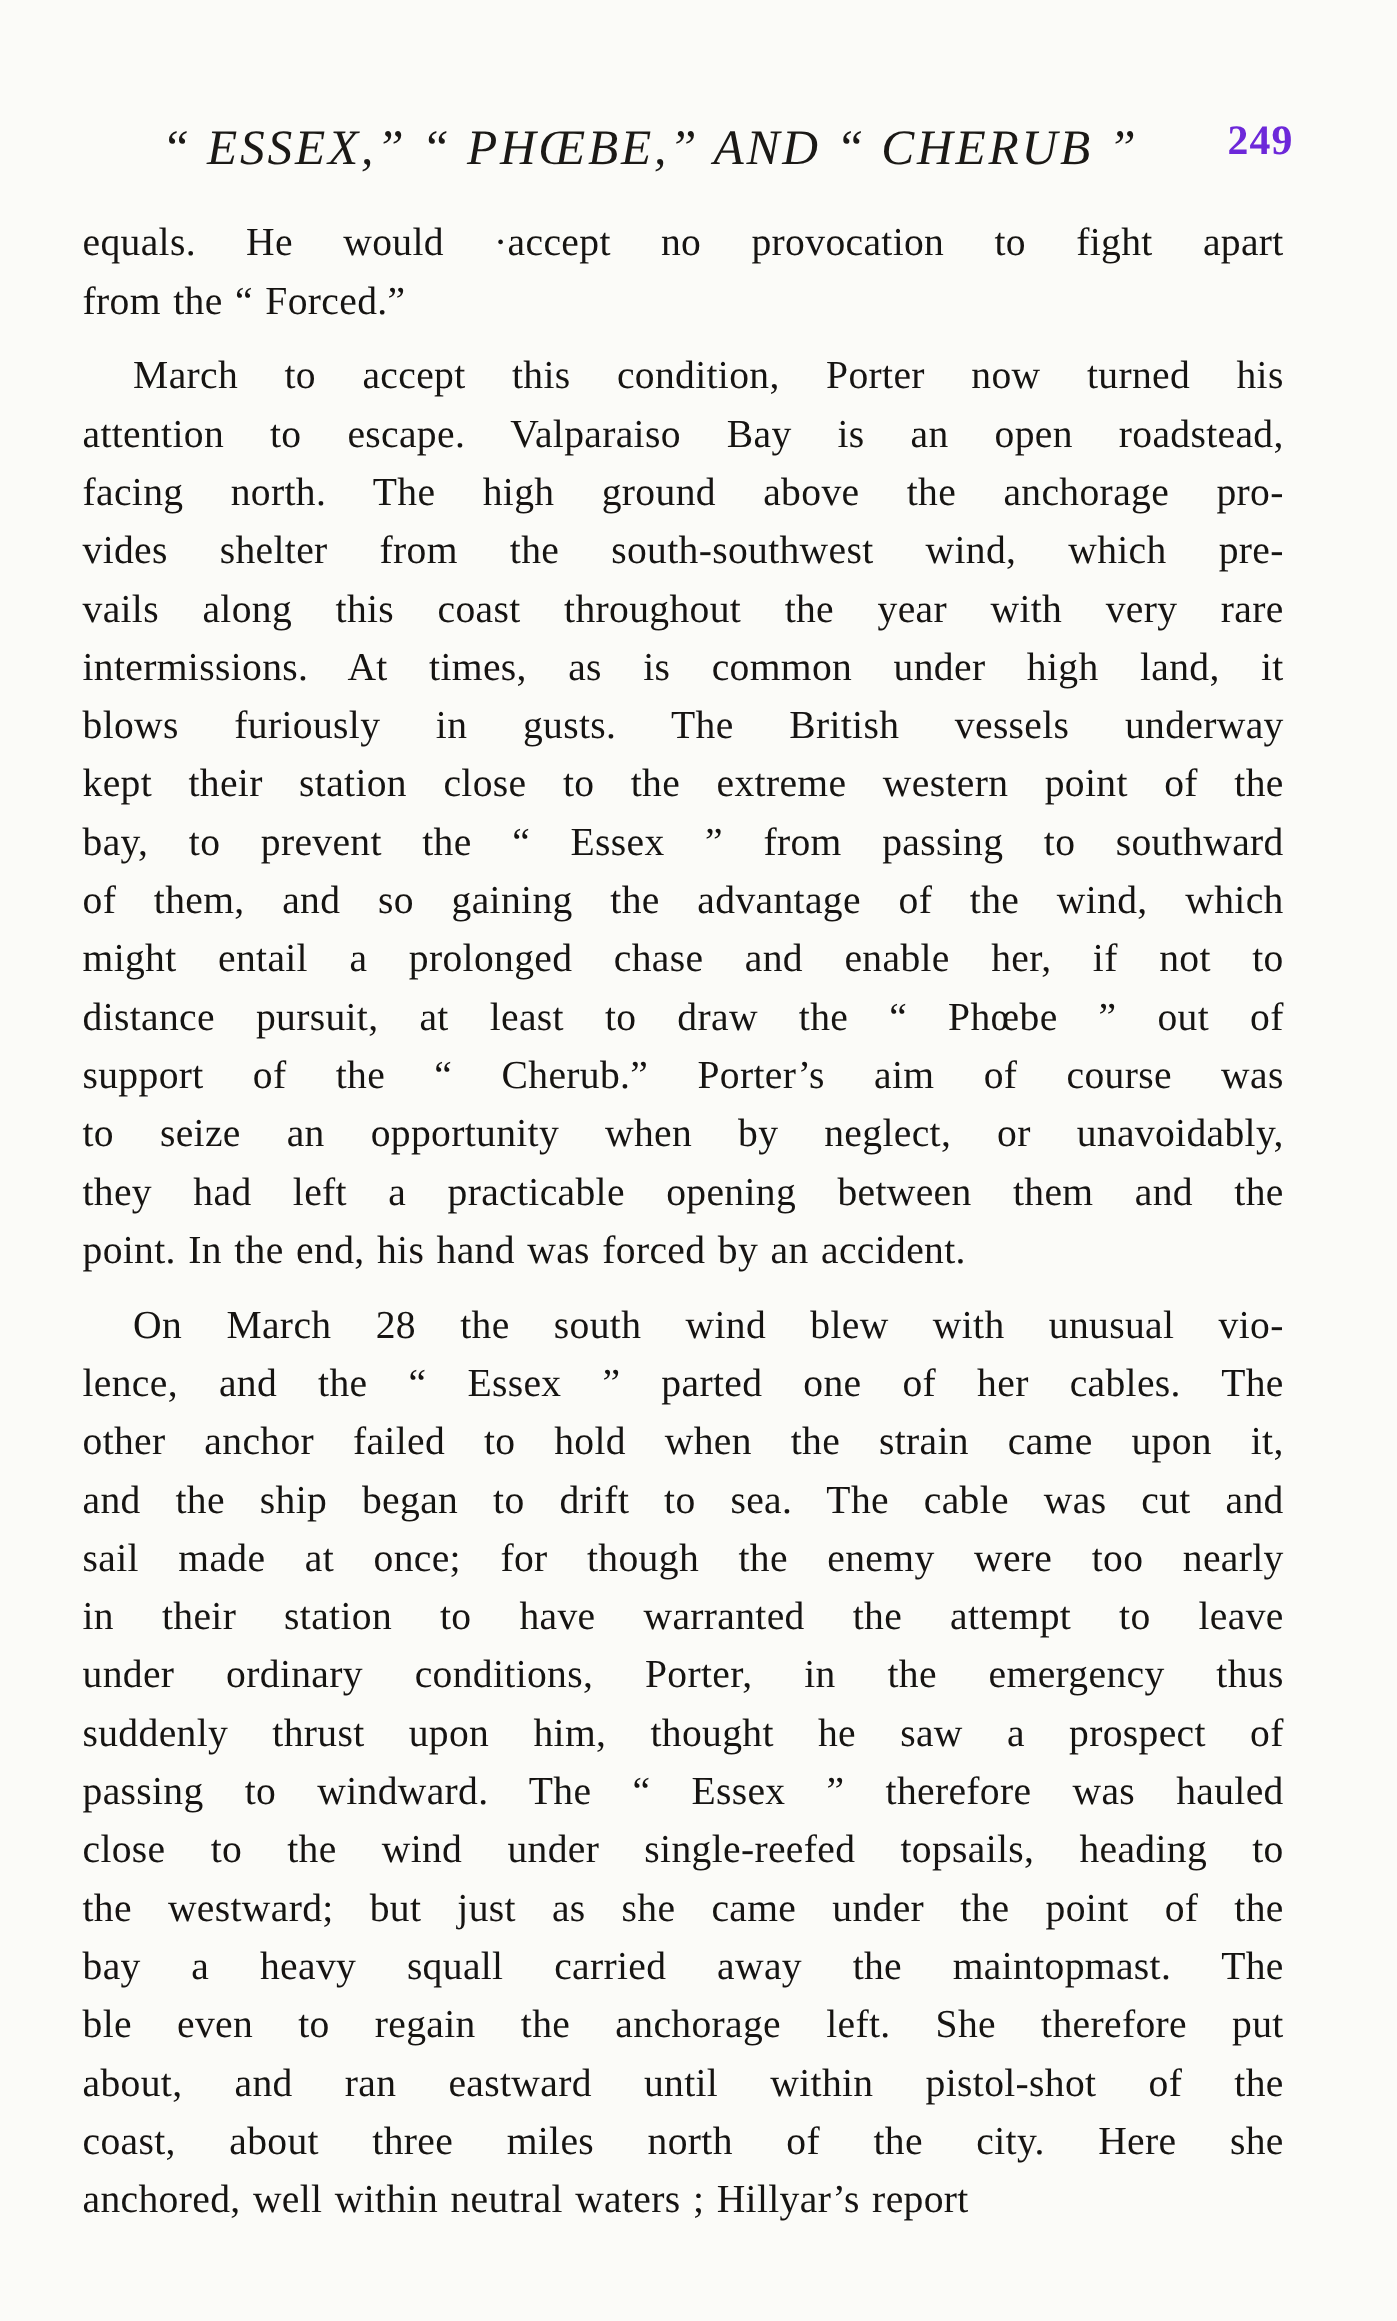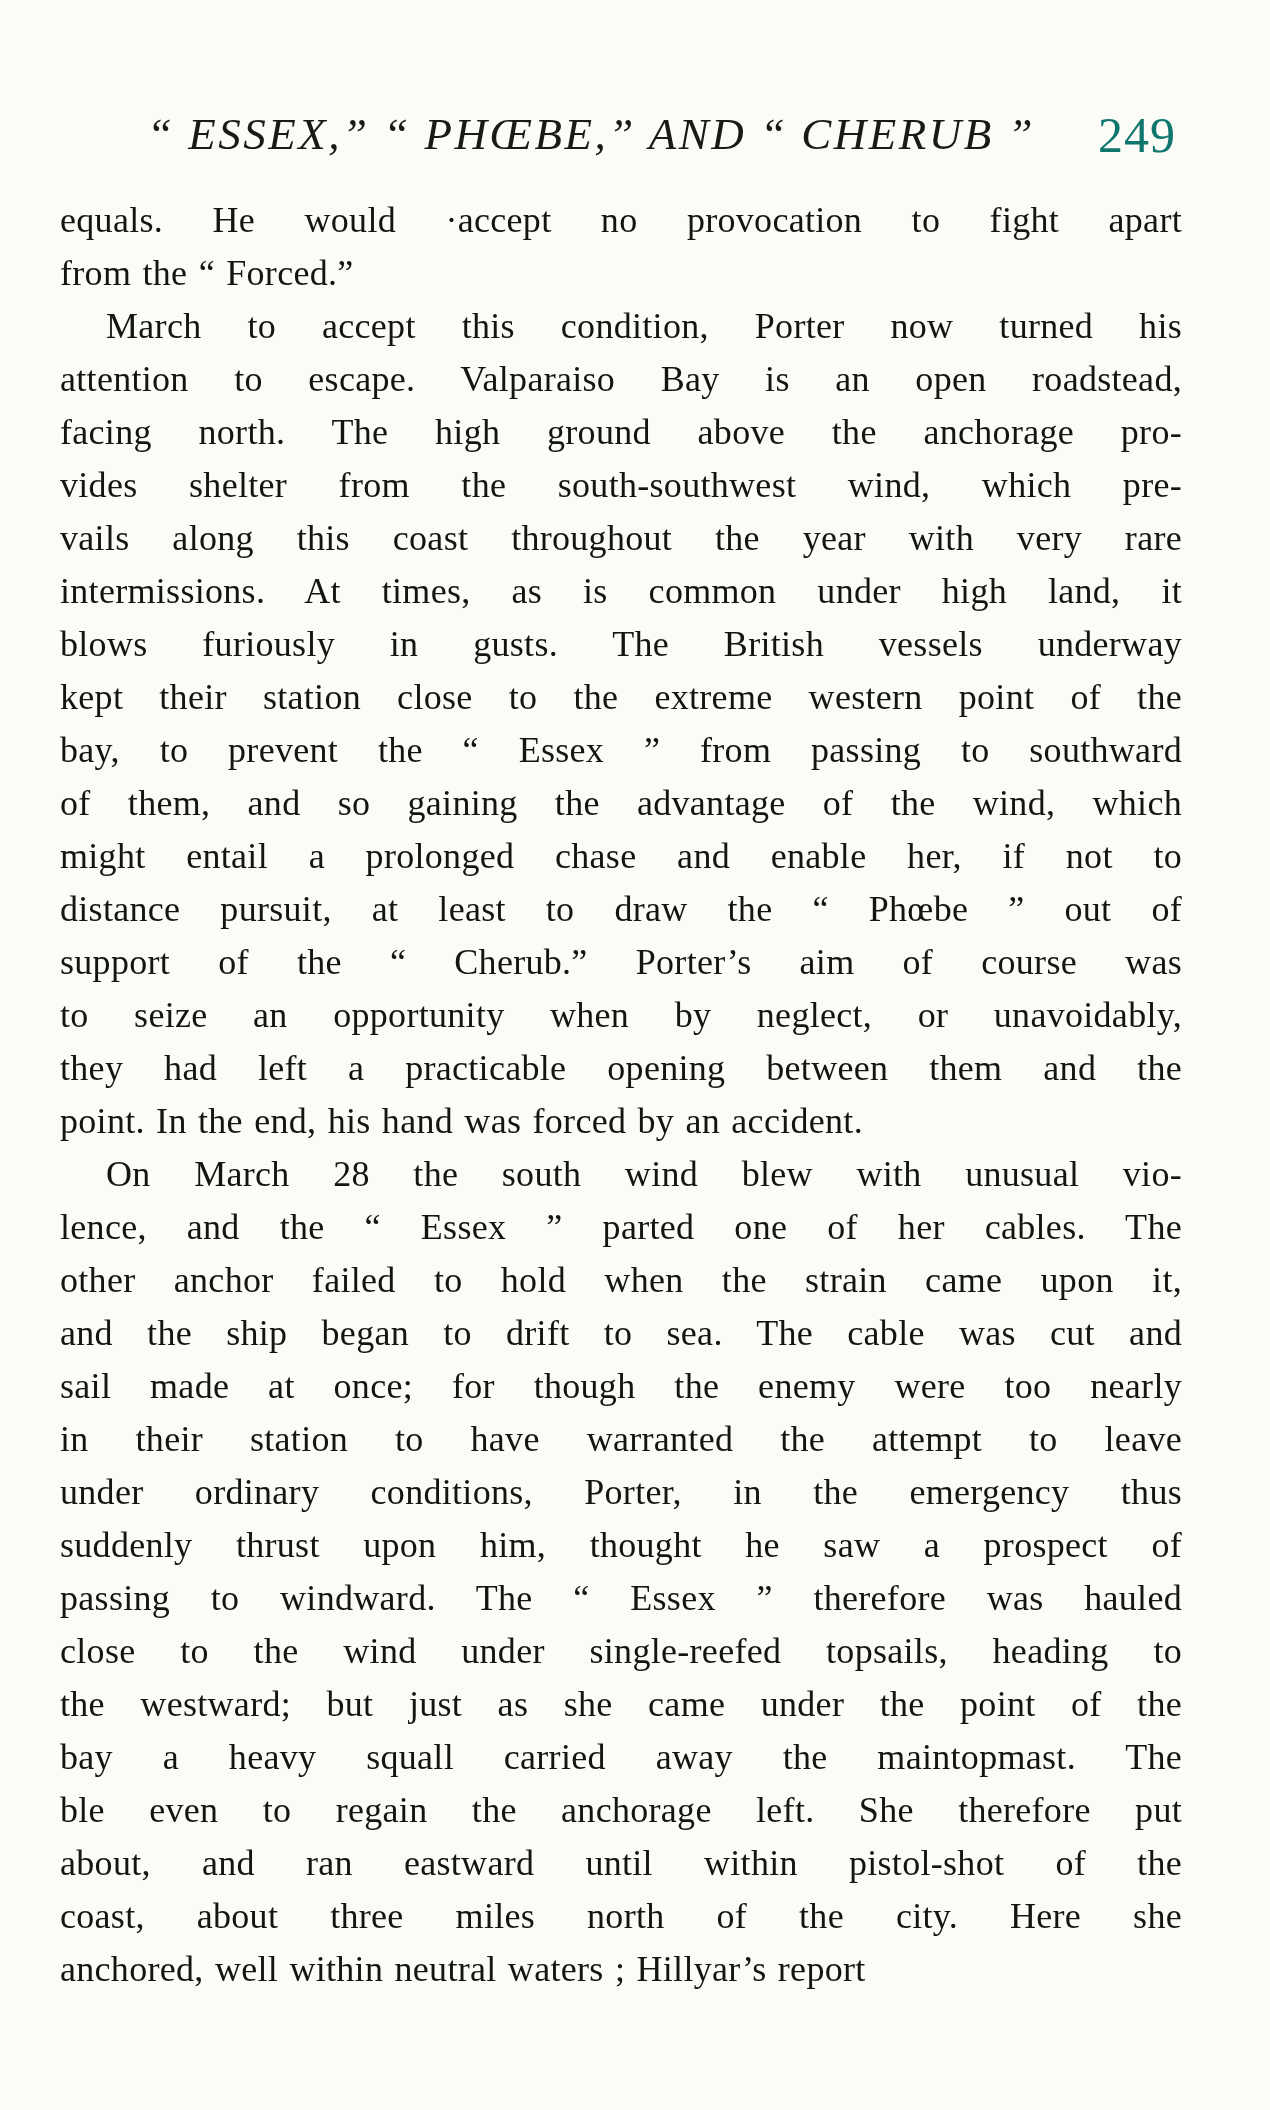--- a/index.html
+++ b/index.html
@@ -33,29 +33,30 @@
     font-style: italic;
     font-size: 45px;
     letter-spacing: 2.5px;
     color: #1b1916;
     padding-right: 60px; 
   }
   .page-number {
     position: absolute;
     right: 6px;
     top: -2px;
-    font-size: 50px;
+    font-size: 38px;
     letter-spacing: 1px;
-    color: #0f766e;
+    color: #6d28d9;
+    font-weight: bold;
   }
   .body-text {
     margin-top: 6px;
   }
   .paragraph {
-    margin: 0;
+    margin: 15px;
     font-family: Liberation Serif, serif;
   }
   .line {
     font-size: 36px;
     line-height: 53px;
     height: 53px;
     text-align: justify;
     text-align-last: justify;
     letter-spacing: 0.3px;
     word-spacing: 2px;

